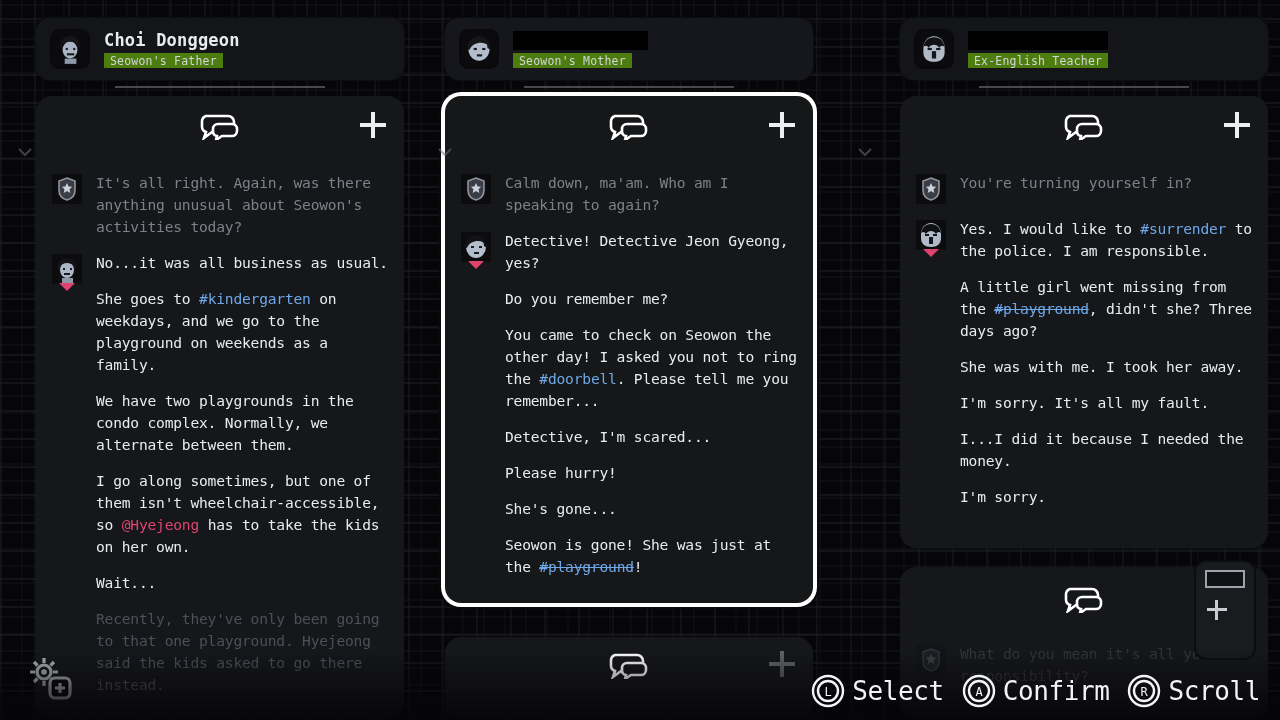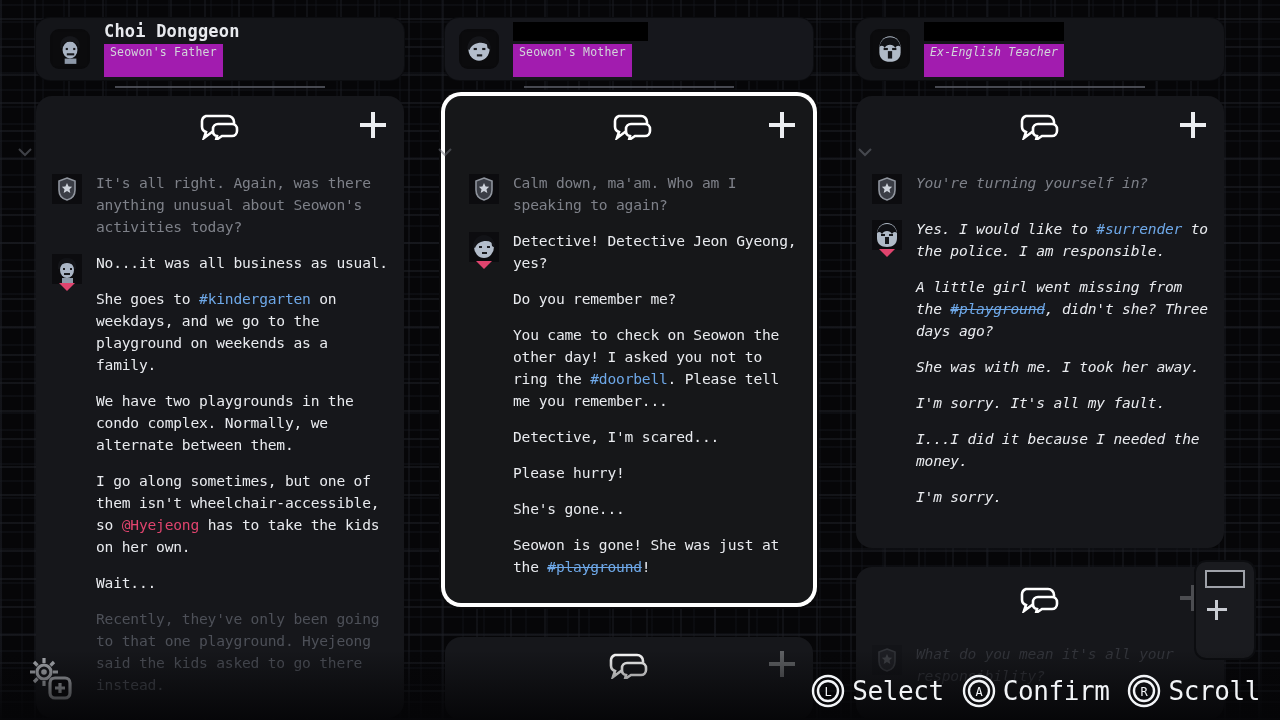--- a/index.html
+++ b/index.html
@@ -27,21 +27,21 @@
 
   
   .col {
     position: absolute;
     top: 0;
     width: 368px;
     height: 720px;
   }
   #col-1 { left: 36px; }
   #col-2 { left: 445px; }
-  #col-3 { left: 856px; font-style: italic; }
+  #col-3 { left: 900px; }
 
   
   .contact-card {
     position: relative;
     margin-top: 18px;
     height: 62px;
     border-radius: 14px;
     background: #141519;
     display: flex;
     align-items: center;
@@ -77,22 +77,22 @@
     background: #000000;
     color: transparent;
     min-width: 135px;
     height: 19px;
   }
   .contact-tag {
     display: inline-block;
     align-self: flex-start;
     font-size: 11.5px;
     color: #d2d5da;
-    background: #a21caf;
-    padding: 1px 6px 18px 6px;
+    background: #4d7c0f;
+    padding: 1px 6px 0 6px;
     line-height: 14px;
     letter-spacing: .2px;
     white-space: nowrap;
   }
 
   .header-underline {
     margin: 6px auto 0 auto;
     width: 210px;
     height: 2px;
     background: #54565e;
@@ -103,21 +103,20 @@
   .chat-panel {
     position: relative;
     margin-top: 8px;
     border-radius: 16px;
     background: #16171b;
     overflow: hidden;
   }
   .chat-panel.selected {
     background: #161719;
     box-shadow: 0 0 0 4px #ffffff, 0 0 0 6px #0a0a0c;
-    padding-left: 8px;
   }
 
   .panel-top {
     position: relative;
     height: 56px;
   }
   .bubbles-icon {
     position: absolute;
     left: 50%; top: 16px;
     transform: translateX(-50%);

